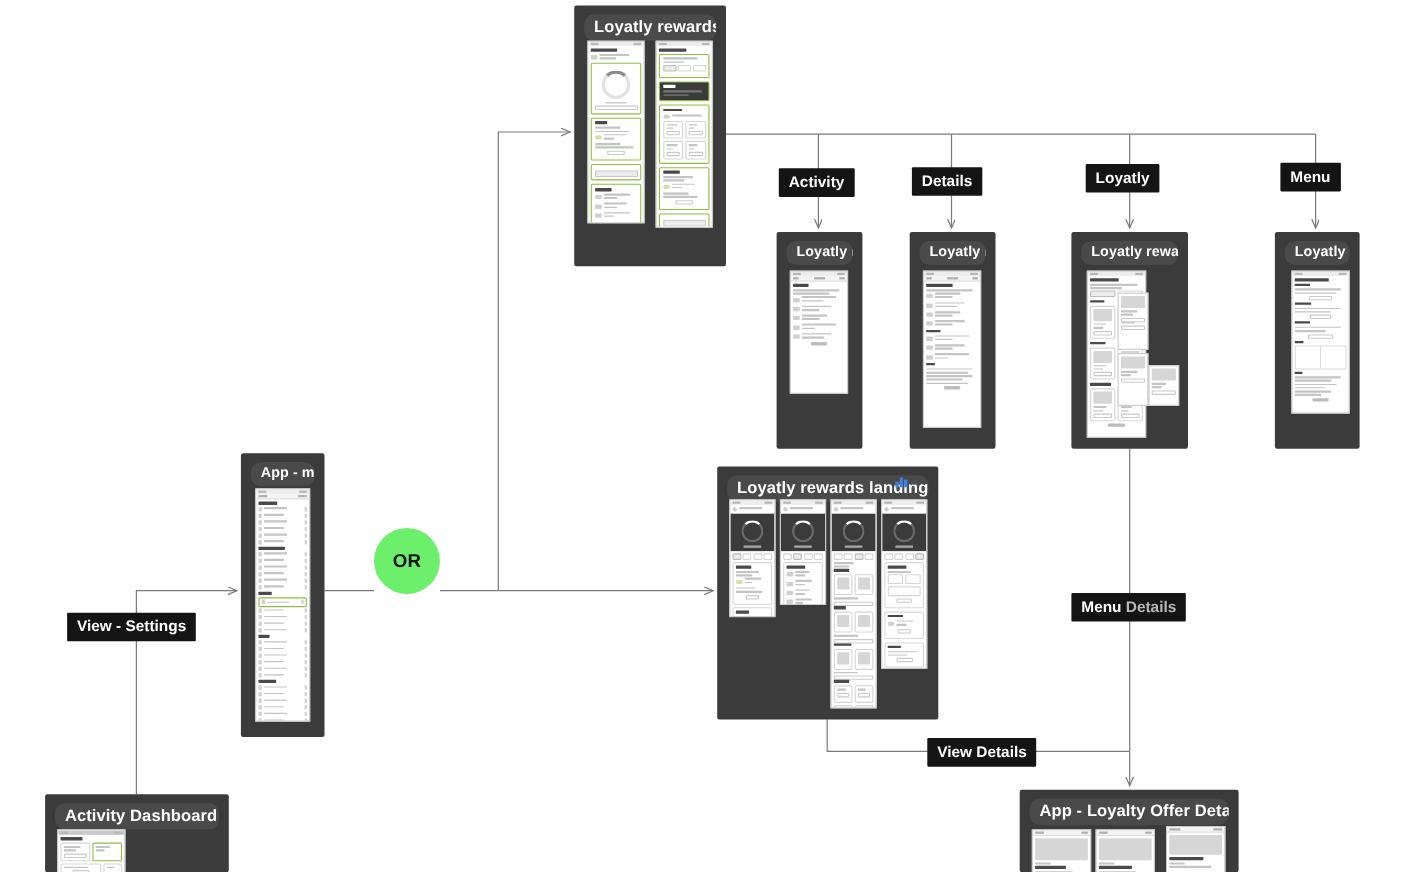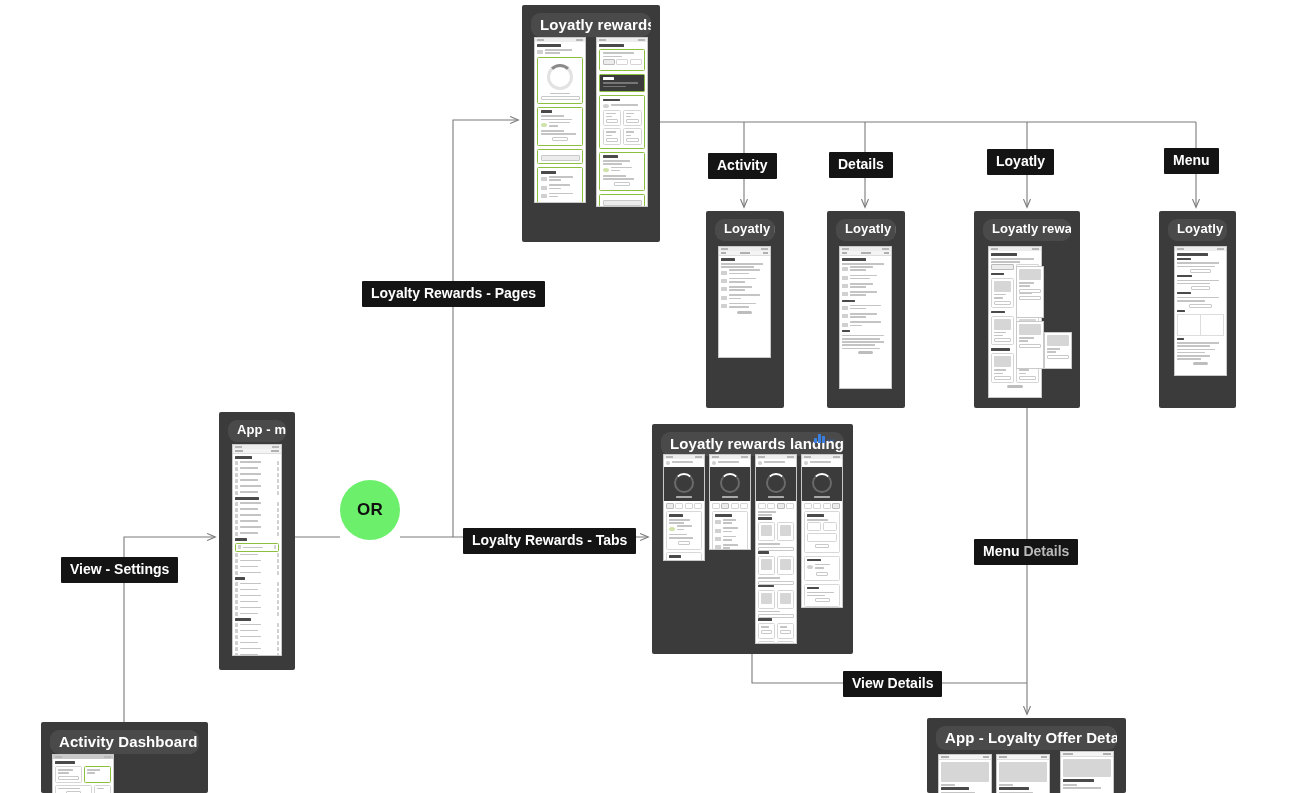--- a/index.html
+++ b/index.html
@@ -1085,22 +1085,20 @@
           <div class="ln w30"></div>
           <div class="ln w80"></div>
         </div>
     </div>
   </div>
 
   <div class="chip" style="left:708px;  top:153px;">Activity</div>
   <div class="chip" style="left:829px;  top:152px;">Details</div>
   <div class="chip" style="left:987px;  top:149px;">Loyatly</div>
   <div class="chip" style="left:1164px; top:148px;">Menu</div>
-  <div class="chip" style="left:362px; top:281px;">Loyalty Rewards - Pages</div>
-  <div class="chip" style="left:463px; top:528px;">Loyalty Rewards - Tabs</div>
   <div class="chip" style="left:61px;  top:557px;">View - Settings</div>
 
   <div class="chip" style="left:974px; top:539px;">
     <span class="hl">Menu</span><span style="color:#b9b9b9"> Details</span>
   </div>
 
   <div class="chip" style="left:843px; top:671px;">View Details</div>
 
   <div class="or-node" style="left:340px; top:480px;">
     <span>OR</span>

